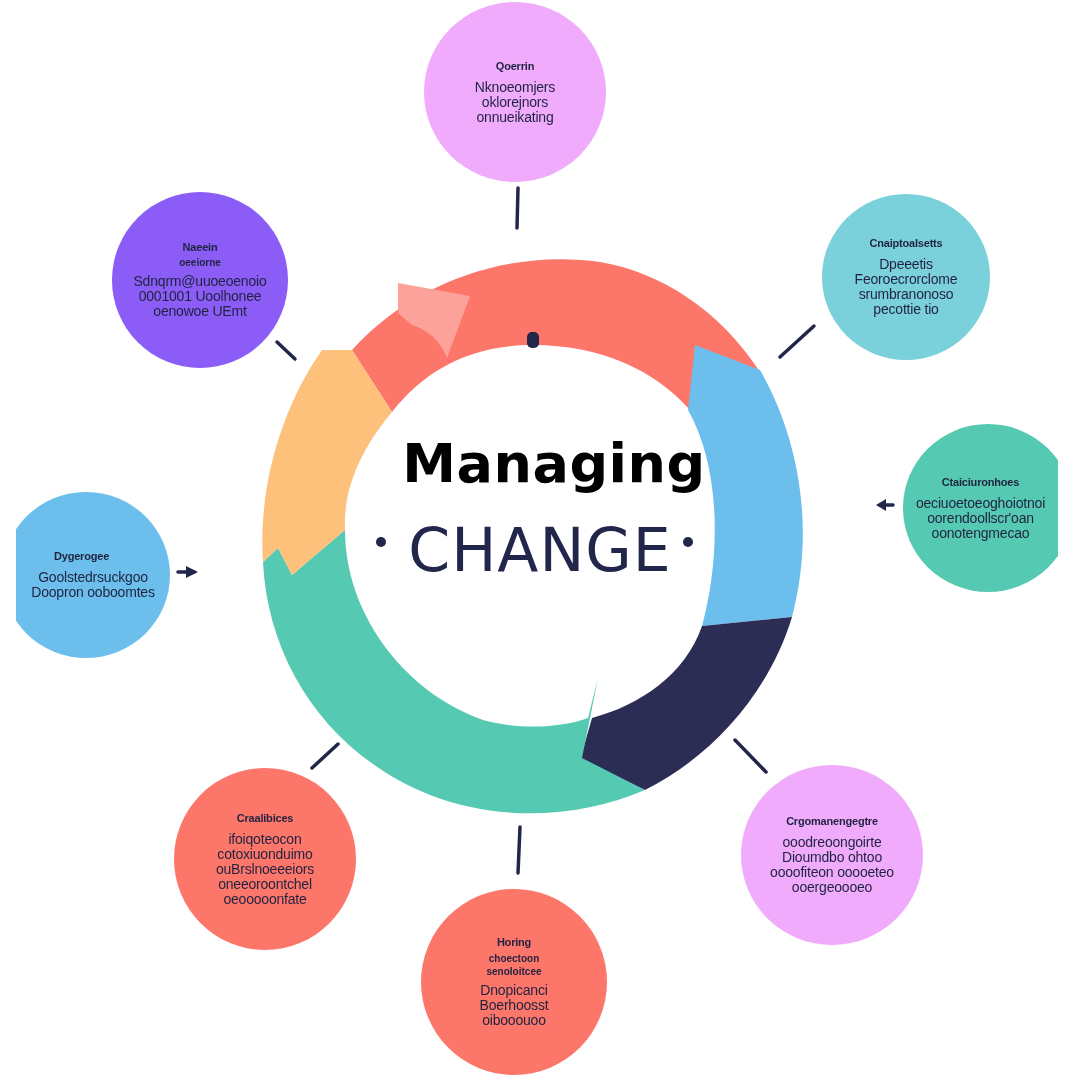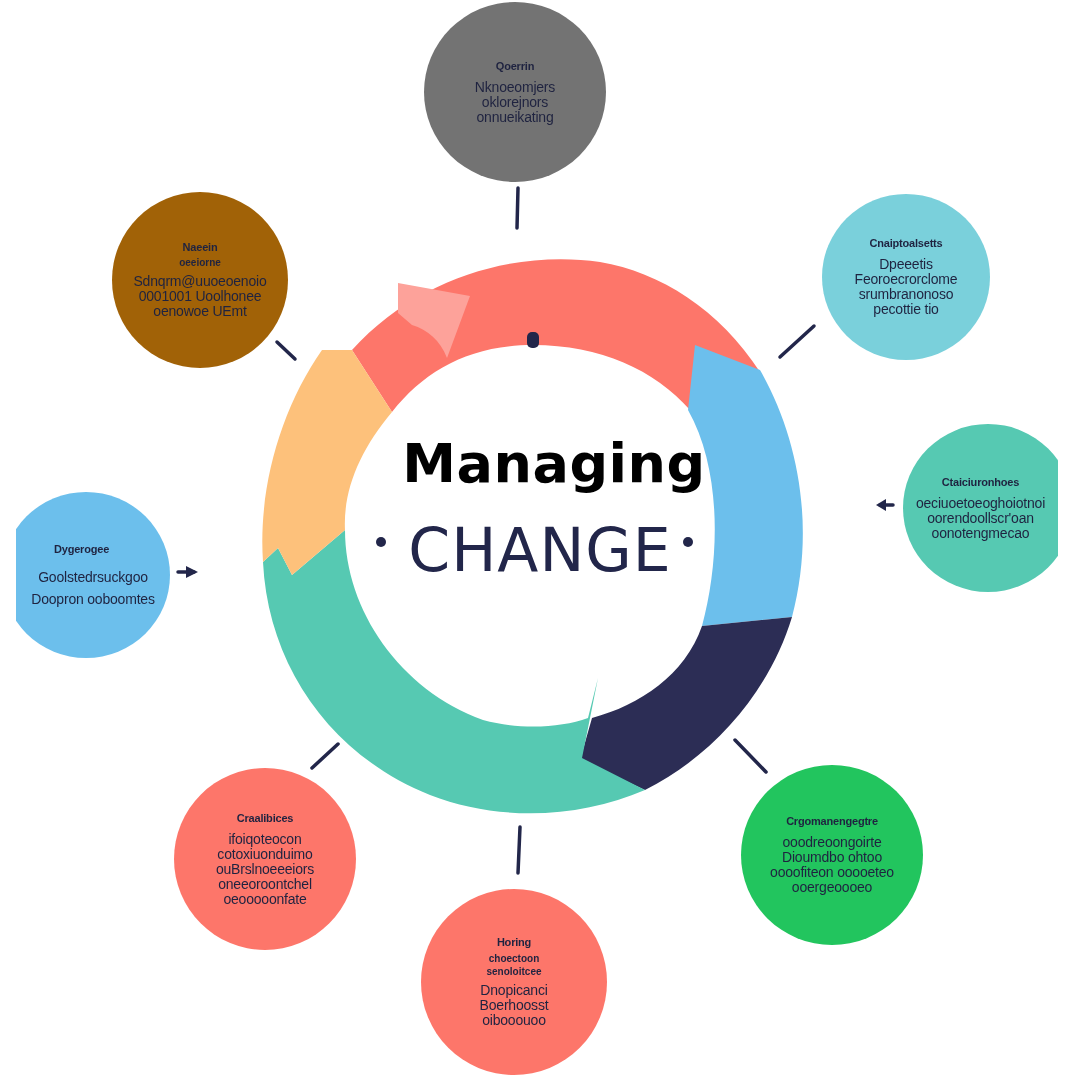--- a/index.html
+++ b/index.html
@@ -45,28 +45,28 @@
 
   <path d="M 186 566 L 198 572 L 186 578 Z" fill="#22264a"></path>
   <path d="M 886 499 L 876 505 L 886 511 Z" fill="#22264a"></path>
 </svg>
 
 <div class="title-managing">Managing</div>
 <div class="title-change">CHANGE</div>
 <div class="dot" style="left:376px; top:537px;"></div>
 <div class="dot" style="left:683px; top:537px;"></div>
 
-<div class="node" style="left:424px; top:2px; width:182px; height:180px; background:#737373;">
+<div class="node" style="left:424px; top:2px; width:182px; height:180px; background:#f0abfc;">
   <div class="title">Qoerrin</div>
   <div class="line">Nknoeomjers</div>
   <div class="line">oklorejnors</div>
   <div class="line">onnueikating</div>
 </div>
 
-<div class="node" style="left:112px; top:192px; width:176px; height:176px; background:#a16207;">
+<div class="node" style="left:112px; top:192px; width:176px; height:176px; background:#8b5cf6;">
   <div class="title" style="margin-bottom:4px;">Naeein</div>
   <div class="subtitle">oeeiorne</div>
   <div class="line">Sdnqrm@uuoeoenoio</div>
   <div class="line">0001001 Uoolhonee</div>
   <div class="line">oenowoe UEmt</div>
 </div>
 
 <div class="node" style="left:822px; top:194px; width:168px; height:166px; background:#7ad0db;text-align:center;">
   <div class="title">Cnaiptoalsetts</div>
   <div class="line">Dpeeetis</div>
@@ -75,21 +75,21 @@
   <div class="line">pecottie tio</div>
 </div>
 
 <div class="node" style="left:903px; top:424px; width:170px; height:168px; background:#56c9b2; clip-path: inset(0 15px 0 0);">
   <div class="title" style="padding-right:15px;">Ctaiciuronhoes</div>
   <div class="line" style="padding-right:15px;">oeciuoetoeoghoiotnoi</div>
   <div class="line" style="padding-right:15px;">oorendoollscr'oan</div>
   <div class="line" style="padding-right:15px;">oonotengmecao</div>
 </div>
 
-<div class="node" style="left:2px; top:492px; width:168px; height:166px; background:#6cbfec; clip-path: inset(0 0 0 14px); gap: 7px;">
+<div class="node" style="left:2px; top:492px; width:168px; height:166px; background:#6cbfec; clip-path: inset(0 0 0 14px);">
   <div class="title" style="padding-left:14px; align-self:flex-start; margin-left:38px;">Dygerogee</div>
   <div class="line" style="padding-left:14px;">Goolstedrsuckgoo</div>
   <div class="line" style="padding-left:14px;">Doopron ooboomtes</div>
 </div>
 
 <div class="node" style="left:174px; top:768px; width:182px; height:182px; background:#fd766a;">
   <div class="title">Craalibices</div>
   <div class="line">ifoiqoteocon</div>
   <div class="line">cotoxiuonduimo</div>
   <div class="line">ouBrslnoeeeiors</div>
@@ -99,19 +99,19 @@
 
 <div class="node" style="left:421px; top:889px; width:186px; height:186px; background:#fd766a;">
   <div class="title" style="margin-bottom:5px;">Horing</div>
   <div class="subtitle" style="margin-bottom:2px;">choectoon</div>
   <div class="subtitle" style="">senoloitcee</div>
   <div class="line">Dnopicanci</div>
   <div class="line">Boerhoosst</div>
   <div class="line">oibooouoo</div>
 </div>
 
-<div class="node" style="left:741px; top:765px; width:182px; height:180px; background:#22c55e;">
+<div class="node" style="left:741px; top:765px; width:182px; height:180px; background:#f0abfc;">
   <div class="title">Crgomanengegtre</div>
   <div class="line">ooodreoongoirte</div>
   <div class="line">Dioumdbo ohtoo</div>
   <div class="line">oooofiteon ooooeteo</div>
   <div class="line">ooergeoooeo</div>
 </div>
 
 </body></html>

